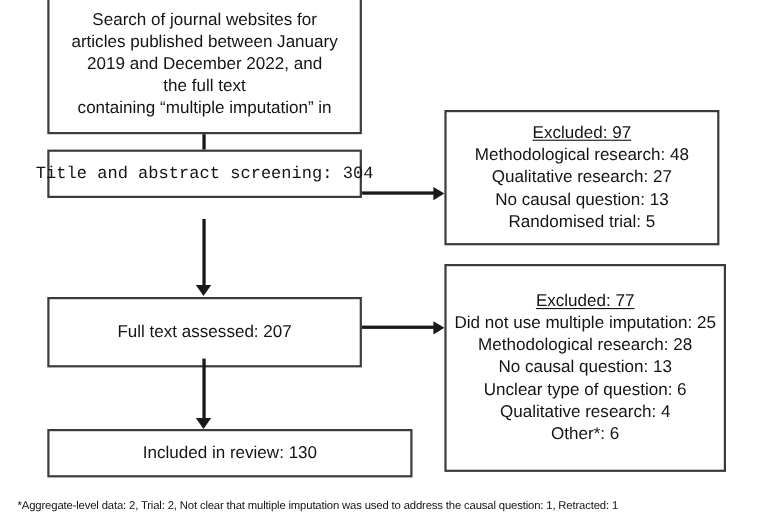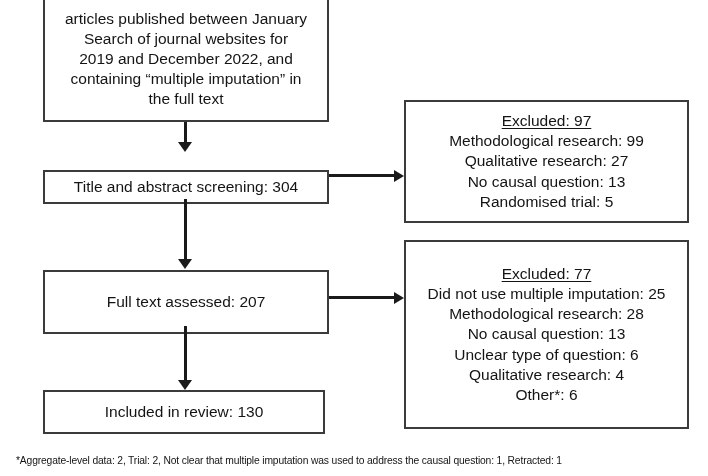--- a/index.html
+++ b/index.html
@@ -34,25 +34,25 @@
     line-height: 1.30;
     font-size: 15.5px;
     color: #141414;
     padding: 2px 6px;
   }
   .box .line { display: block; white-space: nowrap; }
   .underline { text-decoration: underline; text-underline-offset: 2px; }
 
   
   #box-search      { left: 43px;  top: -4px;  width: 286px; height: 126px; }
-  #box-title-abs   { left: 43px;  top: 170px; width: 286px; height: 34px;  }
+  #box-title-abs   { left: 43px;  top: 136px; width: 286px; height: 44px; font-family: Liberation Mono, monospace;  }
   #box-fulltext    { left: 43px;  top: 270px; width: 286px; height: 64px;  }
-  #box-included    { left: 43px;  top: 390px; width: 282px; height: 44px;  }
-  #box-excluded-1  { left: 404px; top: 100px; width: 285px; height: 123px; }
-  #box-excluded-2  { left: 404px; top: 240px; width: 285px; height: 189px; }
+  #box-included    { left: 43px;  top: 390px; width: 332px; height: 44px;  }
+  #box-excluded-1  { left: 404px; top: 100px; width: 250px; height: 123px; }
+  #box-excluded-2  { left: 404px; top: 240px; width: 256px; height: 189px; }
 
   
   .vline {
     position: absolute;
     width: 3px;
     background: #1a1a1a;
   }
   .hline {
     position: absolute;
     height: 3px;
@@ -100,40 +100,40 @@
     color: #141414;
     white-space: nowrap;
   }
 </style>
 </head>
 <body>
 
 <div class="canvas">
 
   <div class="box" id="box-search">
+    <span class="line">Search of journal websites for</span>
     <span class="line">articles published between January</span>
-    <span class="line">Search of journal websites for</span>
     <span class="line">2019 and December 2022, and</span>
+    <span class="line">the full text</span>
     <span class="line">containing “multiple imputation” in</span>
-    <span class="line">the full text</span>
   </div>
 
   <div class="vline" id="conn1-v"></div>
   <div class="arrow-down" id="conn1-a"></div>
 
   <div class="box" id="box-title-abs">
     <span class="line">Title and abstract screening: 304</span>
   </div>
 
   <div class="hline" id="conn4-h"></div>
   <div class="arrow-right" id="conn4-a"></div>
 
   <div class="box" id="box-excluded-1">
     <span class="line underline">Excluded: 97</span>
-    <span class="line">Methodological research: 99</span>
+    <span class="line">Methodological research: 48</span>
     <span class="line">Qualitative research: 27</span>
     <span class="line">No causal question: 13</span>
     <span class="line">Randomised trial: 5</span>
   </div>
 
   <div class="vline" id="conn2-v"></div>
   <div class="arrow-down" id="conn2-a"></div>
 
   <div class="box" id="box-fulltext">
     <span class="line">Full text assessed: 207</span>

